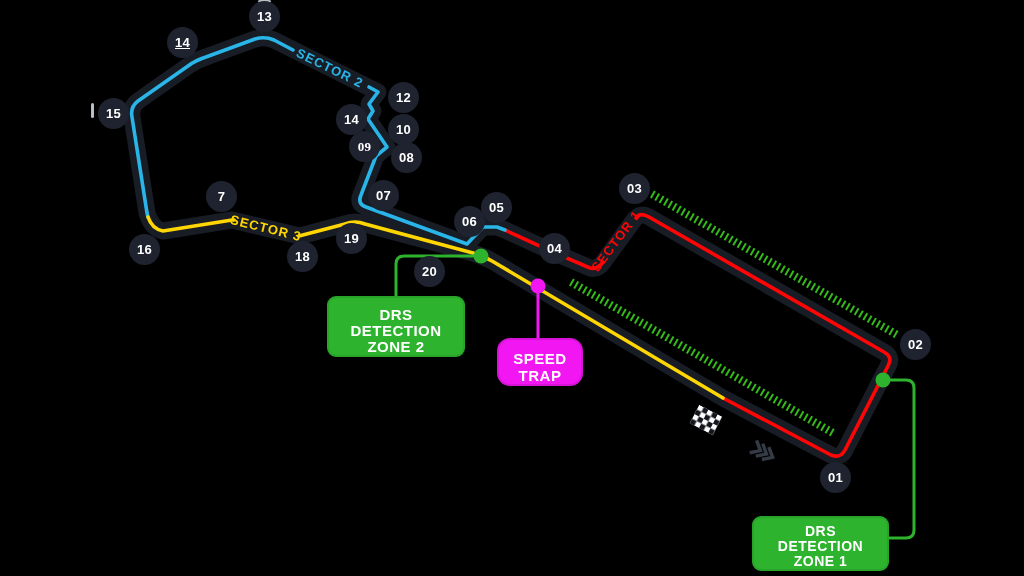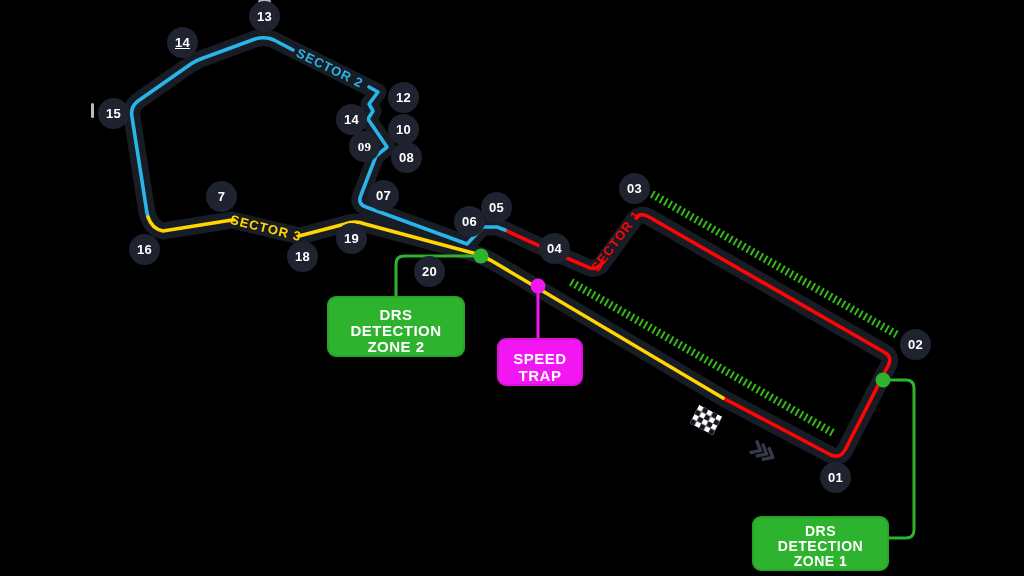--- a/index.html
+++ b/index.html
@@ -47,21 +47,21 @@
     position:absolute;border-radius:9px;color:#fff;font-weight:bold;text-align:center;
     display:flex;flex-direction:column;align-items:center;justify-content:flex-end;
     letter-spacing:.5px;
   }
   .callout span{display:block;line-height:16px;}
   .green-box{background:var(--green);border:2px solid var(--green_border);font-size:15px;}
   .magenta-box{background:var(--magenta);border:2px solid var(--magenta_border);font-size:15px;}
   .box-drs2{left:327px;top:296px;width:134px;height:57px;}
   .box-drs1{left:752px;top:516px;width:133px;height:51px;font-size:14px;}
   .box-drs1 span{line-height:15px;}
-  .box-speed{left:497px;top:338px;width:82px;height:44px;}
+  .box-speed{left:497px;top:338px;width:82px;height:44px;border-radius:13px;}
   .box-speed span{line-height:17px;}
 
   .tick{position:absolute;background:var(--tick);border-radius:2px;}
   .tick-top{left:258px;top:0;width:13px;height:3px;}
   .tick-left{left:91px;top:103px;width:3px;height:15px;}
 </style>
 </head>
 <body>
 
 <div id="stage">

